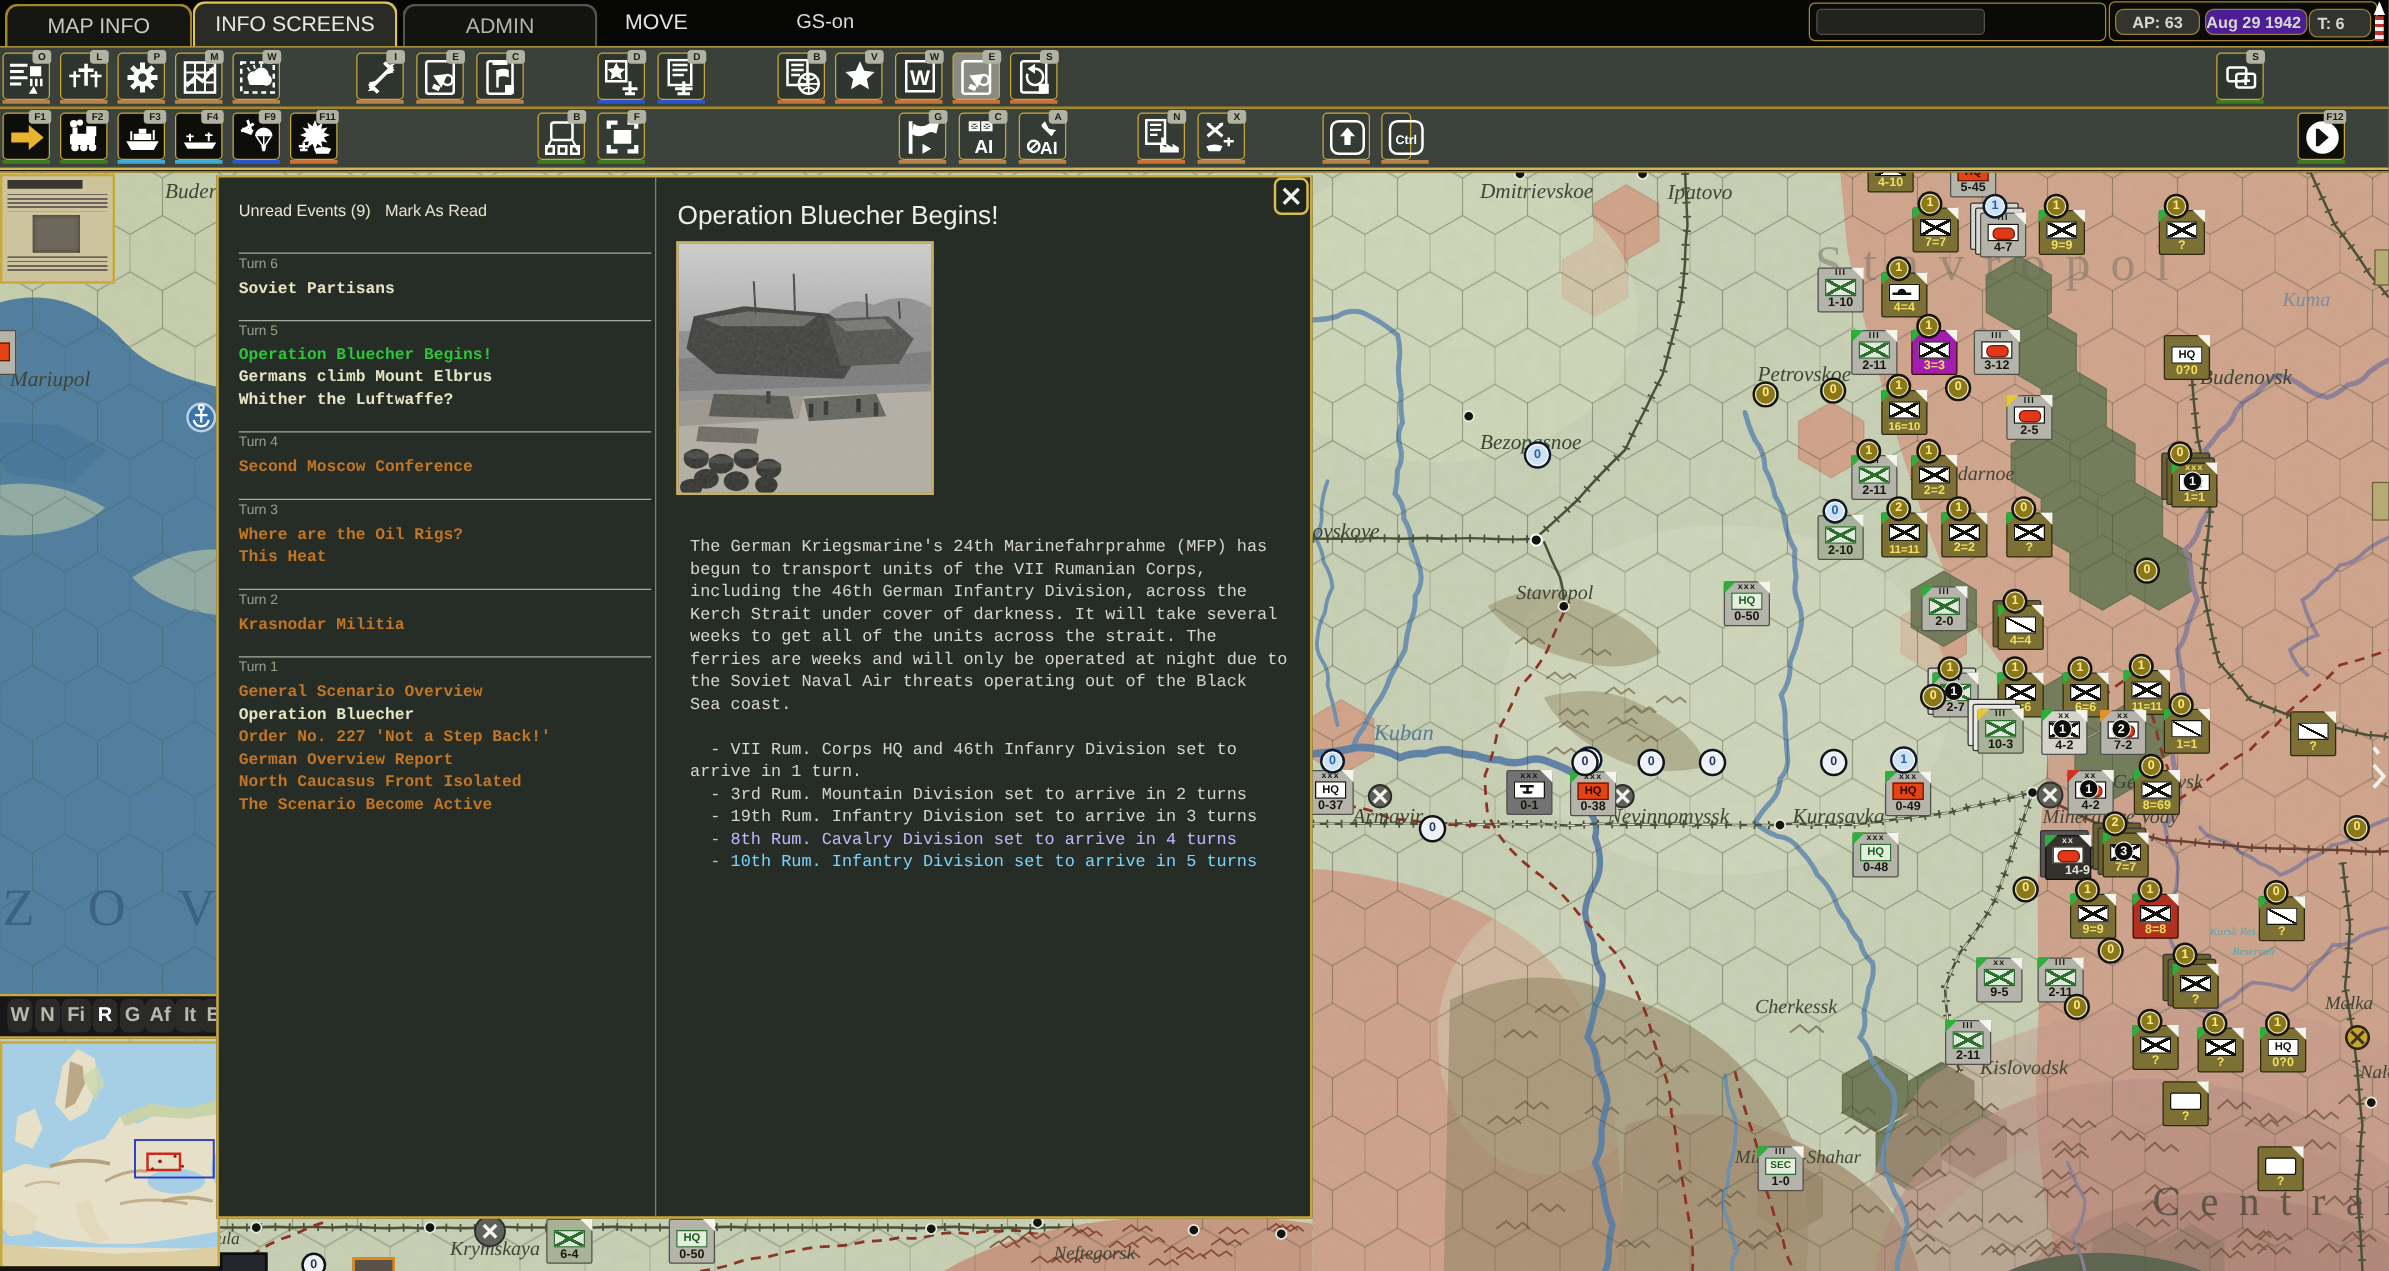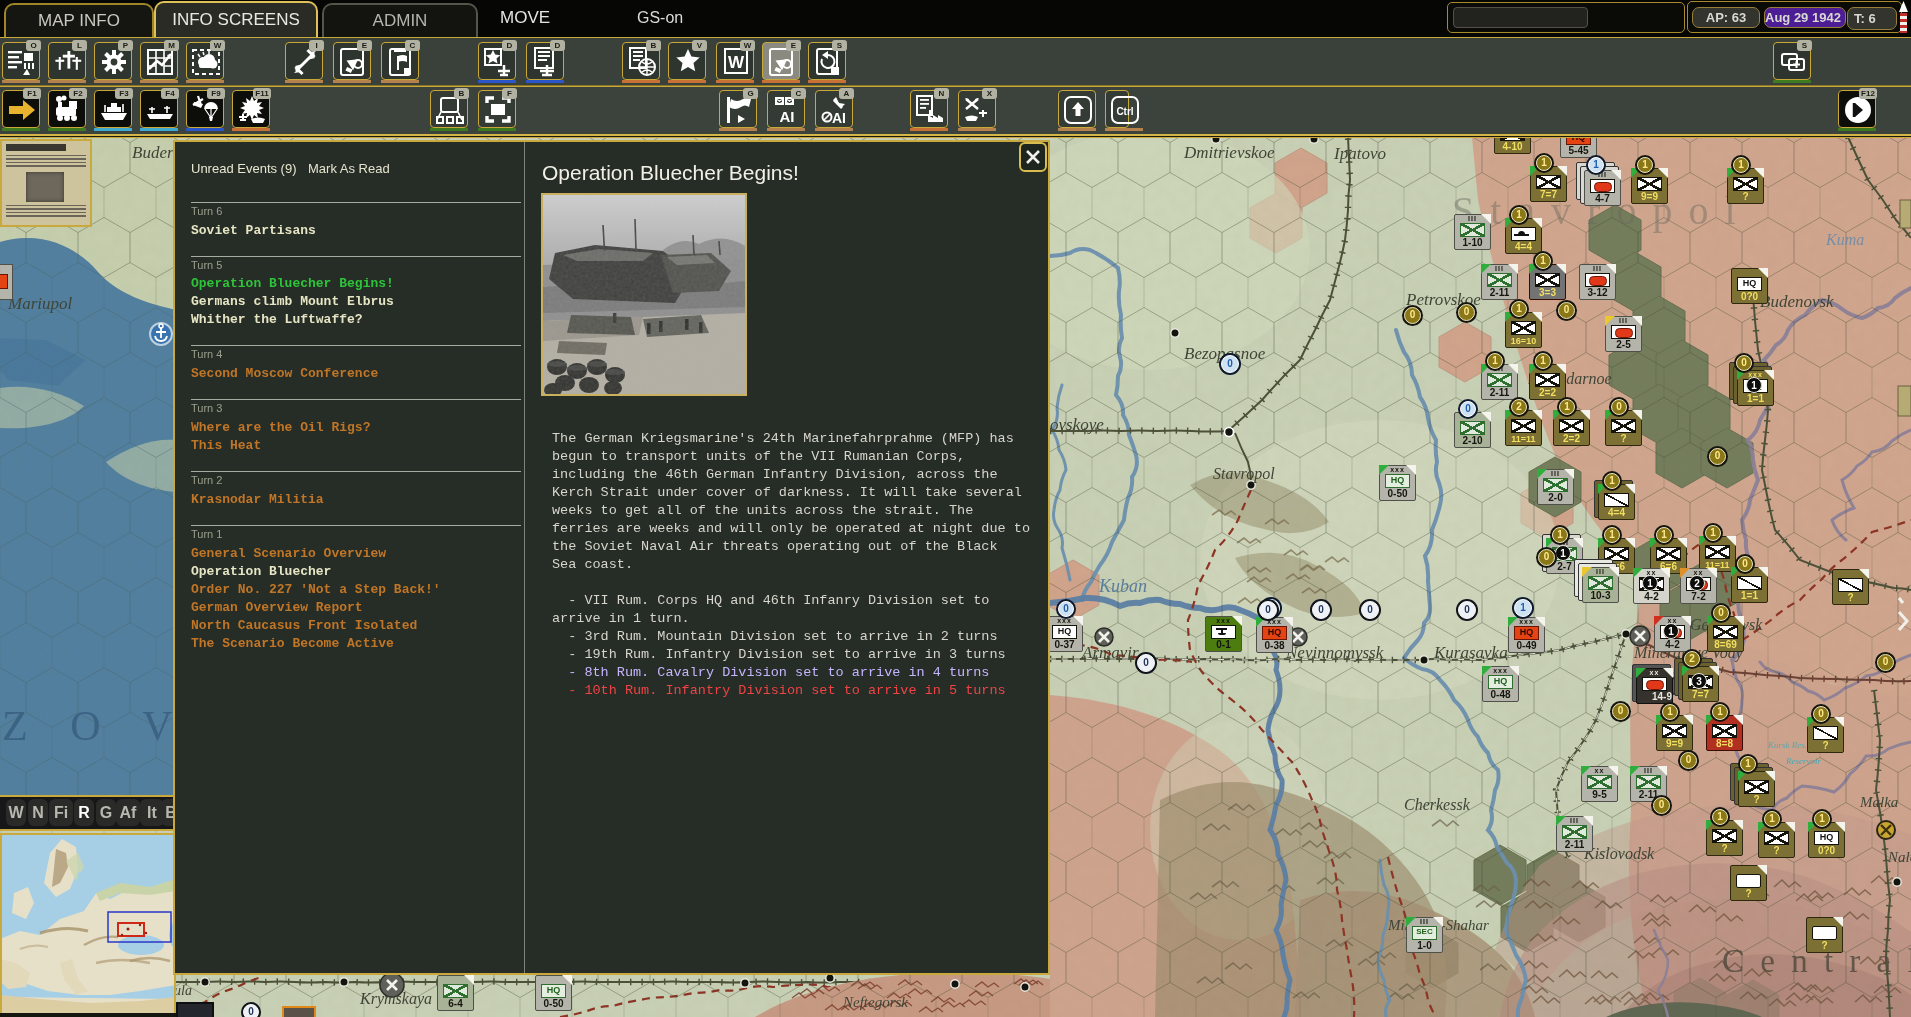--- a/index.html
+++ b/index.html
@@ -348,21 +348,21 @@
     <div style="position:absolute;left:0;right:0;bottom:0px;text-align:center;font:bold 10px/12px 'Liberation Sans';color:#f2df60">4=4</div>
   </div>
 <div style="position:absolute;left:1511px;top:207px;width:16px;height:16px;border-radius:50%;background:#8a7818;border:1.5px solid #ece4c2;box-shadow:0 0 0 2px #15150d;box-sizing:border-box;color:#ffe98c;font:bold 10px/13px 'Liberation Sans';text-align:center">1</div>
 <div style="position:absolute;left:1481px;top:264px;width:37px;height:36px;background:#b4b4aa;border:1.5px solid #50504a;border-radius:2px;box-sizing:border-box">
     <div style="position:absolute;left:-1px;top:-1px;width:0;height:0;border-top:10px solid #2fae3e;border-right:10px solid transparent"></div>
     <div style="position:absolute;right:-1px;top:-1px;width:0;height:0;border-top:10px solid #f4f4ec;border-left:10px solid transparent"></div>
     <div style="position:absolute;left:0;right:0;top:0px;text-align:center;font:bold 7px/8px 'Liberation Sans';color:#15150f;letter-spacing:1px">III</div>
     <div style="position:absolute;left:5px;top:8px;width:25px;height:14px;box-sizing:border-box;background-color:#dfeadc;border:1.5px solid #2e6e2e;background-image:linear-gradient(to top right,transparent 44%,#2e6e2e 44%,#2e6e2e 56%,transparent 56%),linear-gradient(to bottom right,transparent 44%,#2e6e2e 44%,#2e6e2e 56%,transparent 56%);"></div>
     <div style="position:absolute;left:0;right:0;bottom:0px;text-align:center;font:bold 10px/12px 'Liberation Sans';color:#15150f">2-11</div>
   </div>
-<div style="position:absolute;left:1529px;top:264px;width:37px;height:36px;background:#737373;border:1.5px solid #3a0c04;border-radius:2px;box-sizing:border-box">
+<div style="position:absolute;left:1529px;top:264px;width:37px;height:36px;background:#a21caf;border:1.5px solid #3a0c04;border-radius:2px;box-sizing:border-box">
     <div style="position:absolute;left:-1px;top:-1px;width:0;height:0;border-top:10px solid #2fae3e;border-right:10px solid transparent"></div>
     <div style="position:absolute;right:-1px;top:-1px;width:0;height:0;border-top:10px solid #f4f4ec;border-left:10px solid transparent"></div>
     <div style="position:absolute;left:5px;top:8px;width:25px;height:14px;box-sizing:border-box;background-color:#fff;border:1.5px solid #14140c;background-image:linear-gradient(to top right,transparent 44%,#14140c 44%,#14140c 56%,transparent 56%),linear-gradient(to bottom right,transparent 44%,#14140c 44%,#14140c 56%,transparent 56%);"></div>
     <div style="position:absolute;left:0;right:0;bottom:0px;text-align:center;font:bold 10px/12px 'Liberation Sans';color:#f2df60">3=3</div>
   </div>
 <div style="position:absolute;left:1535px;top:253px;width:16px;height:16px;border-radius:50%;background:#8a7818;border:1.5px solid #ece4c2;box-shadow:0 0 0 2px #15150d;box-sizing:border-box;color:#ffe98c;font:bold 10px/13px 'Liberation Sans';text-align:center">1</div>
 <div style="position:absolute;left:1579px;top:264px;width:37px;height:36px;background:#b4b4aa;border:1.5px solid #50504a;border-radius:2px;box-sizing:border-box">
     <div style="position:absolute;right:-1px;top:-1px;width:0;height:0;border-top:10px solid #f4f4ec;border-left:10px solid transparent"></div>
     <div style="position:absolute;left:0;right:0;top:0px;text-align:center;font:bold 7px/8px 'Liberation Sans';color:#15150f;letter-spacing:1px">III</div>
     <div style="position:absolute;left:5px;top:8px;width:25px;height:14px;box-sizing:border-box;background-color:#fff;border:1.5px solid #14140c">
@@ -655,21 +655,21 @@
     <div style="position:absolute;left:5px;top:8px;width:25px;height:14px;box-sizing:border-box;background-color:#e4eede;border:1.5px solid #2e6e2e;font:bold 8px/10px 'Liberation Sans';text-align:center;color:#1e5e1e">SEC</div>
     <div style="position:absolute;left:0;right:0;bottom:0px;text-align:center;font:bold 10px/12px 'Liberation Sans';color:#15150f">1-0</div>
   </div>
 <div style="position:absolute;left:1046px;top:616px;width:37px;height:36px;background:#b4b4aa;border:1.5px solid #50504a;border-radius:2px;box-sizing:border-box">
     <div style="position:absolute;right:-1px;top:-1px;width:0;height:0;border-top:10px solid #f4f4ec;border-left:10px solid transparent"></div>
     <div style="position:absolute;left:0;right:0;top:0px;text-align:center;font:bold 7px/8px 'Liberation Sans';color:#15150f;letter-spacing:1px">xxx</div>
     <div style="position:absolute;left:5px;top:8px;width:25px;height:14px;box-sizing:border-box;background-color:#fff;border:1.5px solid #14140c;font:bold 9px/10px 'Liberation Sans';text-align:center;color:#111">HQ</div>
     <div style="position:absolute;left:0;right:0;bottom:0px;text-align:center;font:bold 10px/12px 'Liberation Sans';color:#15150f">0-37</div>
   </div>
 <div style="position:absolute;left:1058px;top:601px;width:16px;height:16px;border-radius:50%;background:#cfe2f2;border:1.5px solid #ffffff;box-shadow:0 0 0 2px #0e1a2e;box-sizing:border-box;color:#1f5fae;font:bold 10px/13px 'Liberation Sans';text-align:center">0</div>
-<div style="position:absolute;left:1205px;top:616px;width:37px;height:36px;background:#4d7c0f;border:1.5px solid #50504a;border-radius:2px;box-sizing:border-box">
+<div style="position:absolute;left:1205px;top:616px;width:37px;height:36px;background:#737373;border:1.5px solid #50504a;border-radius:2px;box-sizing:border-box">
     <div style="position:absolute;right:-1px;top:-1px;width:0;height:0;border-top:10px solid #f4f4ec;border-left:10px solid transparent"></div>
     <div style="position:absolute;left:0;right:0;top:0px;text-align:center;font:bold 7px/8px 'Liberation Sans';color:#15150f;letter-spacing:1px">xxx</div>
     <div style="position:absolute;left:5px;top:8px;width:25px;height:14px;box-sizing:border-box;background-color:#fff;border:1.5px solid #14140c">
       <div style="position:absolute;left:4px;top:2px;width:11px;height:2px;background:#111"></div>
       <div style="position:absolute;left:9px;top:2px;width:2px;height:6px;background:#111"></div>
       <div style="position:absolute;left:6px;top:7px;width:8px;height:2px;background:#111;border-radius:0 0 3px 3px"></div>
     </div>
     <div style="position:absolute;left:0;right:0;bottom:0px;text-align:center;font:bold 10px/12px 'Liberation Sans';color:#15150f">0-1</div>
   </div>
 <div style="position:absolute;left:1256px;top:617px;width:37px;height:36px;background:#b4b4aa;border:1.5px solid #50504a;border-radius:2px;box-sizing:border-box">
@@ -1217,12 +1217,12 @@
 <div style="position:absolute;left:552px;top:485px;color:#d6d6cc;font:13.5px 'Liberation Mono';white-space:pre">Kerch Strait under cover of darkness. It will take several</div>
 <div style="position:absolute;left:552px;top:503px;color:#d6d6cc;font:13.5px 'Liberation Mono';white-space:pre">weeks to get all of the units across the strait. The</div>
 <div style="position:absolute;left:552px;top:521px;color:#d6d6cc;font:13.5px 'Liberation Mono';white-space:pre">ferries are weeks and will only be operated at night due to</div>
 <div style="position:absolute;left:552px;top:539px;color:#d6d6cc;font:13.5px 'Liberation Mono';white-space:pre">the Soviet Naval Air threats operating out of the Black</div>
 <div style="position:absolute;left:552px;top:557px;color:#d6d6cc;font:13.5px 'Liberation Mono';white-space:pre">Sea coast.</div>
 <div style="position:absolute;left:552px;top:593px;color:#d6d6cc;font:13.5px 'Liberation Mono';white-space:pre">  - VII Rum. Corps HQ and 46th Infanry Division set to</div>
 <div style="position:absolute;left:552px;top:611px;color:#d6d6cc;font:13.5px 'Liberation Mono';white-space:pre">arrive in 1 turn.</div>
 <div style="position:absolute;left:552px;top:629px;color:#d6d6cc;font:13.5px 'Liberation Mono';white-space:pre">  - 3rd Rum. Mountain Division set to arrive in 2 turns</div>
 <div style="position:absolute;left:552px;top:647px;color:#d6d6cc;font:13.5px 'Liberation Mono';white-space:pre">  - 19th Rum. Infantry Division set to arrive in 3 turns</div>
 <div style="position:absolute;left:552px;top:665px;color:#c4b5fd;font:13.5px 'Liberation Mono';white-space:pre">  - 8th Rum. Cavalry Division set to arrive in 4 turns</div>
-<div style="position:absolute;left:552px;top:683px;color:#ef4444;font:13.5px 'Liberation Mono';white-space:pre">  - 10th Rum. Infantry Division set to arrive in 5 turns</div>
+<div style="position:absolute;left:552px;top:683px;color:#7dd3fc;font:13.5px 'Liberation Mono';white-space:pre">  - 10th Rum. Infantry Division set to arrive in 5 turns</div>
 </body></html>

